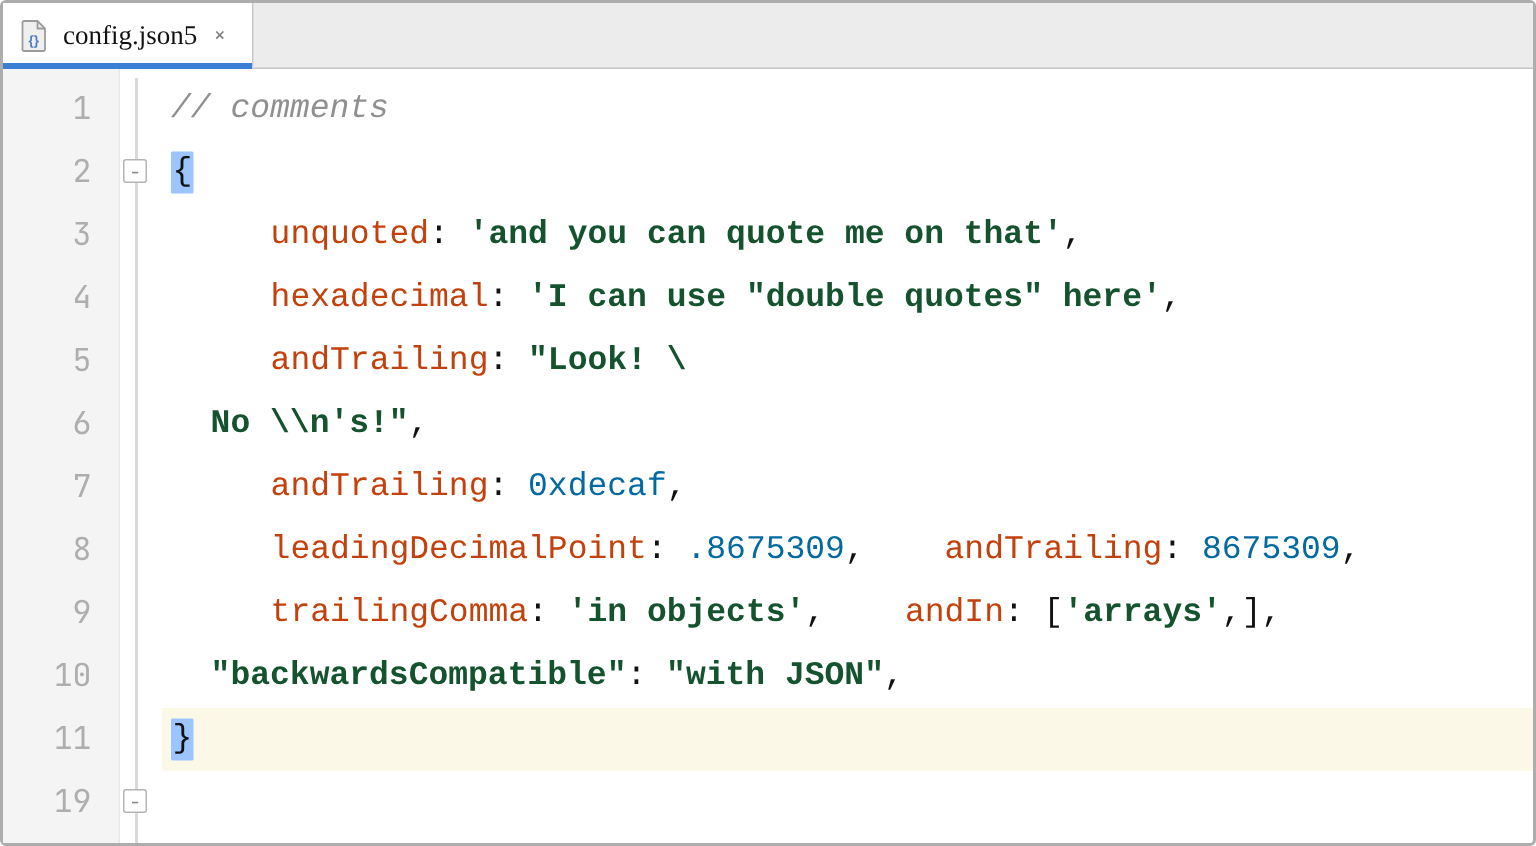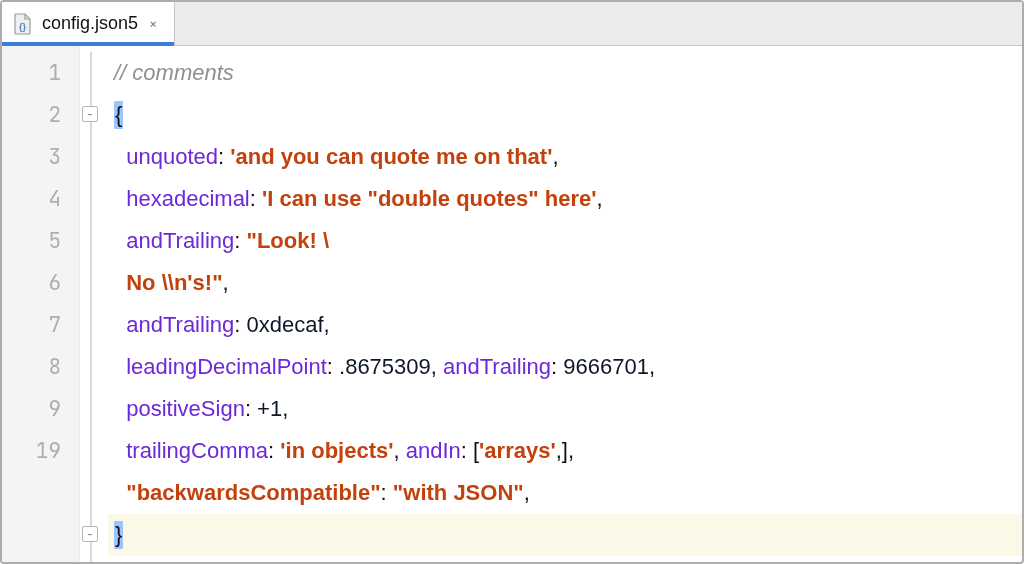--- a/index.html
+++ b/index.html
@@ -39,21 +39,21 @@
     border-right: 1px solid #c6c6c6;
     position: relative;
   }
   .tab-underline {
     position: absolute;
     left: 0; right: 0; bottom: -1px;
     height: 4px;
     background: #3b7fd4;
   }
   .tab-title {
-    font-family: Liberation Sans, sans-serif;
+    font-family: Liberation Serif, serif;
     font-size: 18px;
     color: #111;
   }
   .tab-close {
     width: 14px; height: 14px;
     display: inline-flex;
     align-items: center;
     justify-content: center;
     color: #7a7a7a;
     font-size: 14px;
@@ -124,31 +124,31 @@
   .code {
     flex: 1;
     padding-top: 6px;
     position: relative;
   }
   .code .line {
     height: 42px;
     line-height: 42px;
     padding-left: 6px;
     white-space: pre;
-    font-family: Liberation Sans, sans-serif;
+    font-family: Liberation Mono, monospace;
     color: #111;
   }
   .code .line.current {
     background: #fbf8e8;
   }
   .indent { display: inline-block; }
   .tok-comment  { color: #909090; font-style: italic; }
-  .tok-key      { color: #6d28d9; }
-  .tok-string   { color: #c2410c; font-weight: 600; }
-  .tok-number   { color: #0f172a; }
+  .tok-key      { color: #c2410c; margin-left: 40px; }
+  .tok-string   { color: #14532d; font-weight: 600; }
+  .tok-number   { color: #0369a1; }
   .tok-punct    { color: #111; }
   .tok-brace    { color: #111; }
   .hl-match {
     background: #9cc4ff;
     border-radius: 1px;
     padding: 0 1px;
     display: inline-block;
     line-height: 1.25;
   }
 </style>
@@ -177,20 +177,22 @@
     <div class="gutter">
       <div class="ln">1</div>
       <div class="ln">2</div>
       <div class="ln">3</div>
       <div class="ln">4</div>
       <div class="ln">5</div>
       <div class="ln">6</div>
       <div class="ln">7</div>
       <div class="ln">8</div>
       <div class="ln">9</div>
+      <div class="ln">10</div>
+      <div class="ln">11</div>
       <div class="ln">19</div>
     </div>
 
     <div class="fold-col">
       <div class="fold-line"></div>
       <div class="row"></div>
       <div class="row">
         <div class="fold-toggle"></div>
       </div>
       <div class="row"></div>
@@ -215,23 +217,22 @@
       <div class="line"><span class="indent">  </span><span class="tok-key">unquoted</span><span class="tok-punct">: </span><span class="tok-string">'and you can quote me on that'</span><span class="tok-punct">,</span></div>
 
       <div class="line"><span class="indent">  </span><span class="tok-key">hexadecimal</span><span class="tok-punct">: </span><span class="tok-string">'I can use "double quotes" here'</span><span class="tok-punct">,</span></div>
 
       <div class="line"><span class="indent">  </span><span class="tok-key">andTrailing</span><span class="tok-punct">: </span><span class="tok-string">"Look! \</span></div>
 
       <div class="line"><span class="indent">  </span><span class="tok-string">No \\n's!"</span><span class="tok-punct">,</span></div>
 
       <div class="line"><span class="indent">  </span><span class="tok-key">andTrailing</span><span class="tok-punct">: </span><span class="tok-number">0xdecaf</span><span class="tok-punct">,</span></div>
 
-      <div class="line"><span class="indent">  </span><span class="tok-key">leadingDecimalPoint</span><span class="tok-punct">: </span><span class="tok-number">.8675309</span><span class="tok-punct">, </span><span class="tok-key">andTrailing</span><span class="tok-punct">: </span><span class="tok-number">9666701</span><span class="tok-punct">,</span></div>
-
-      <div class="line"><span class="indent">  </span><span class="tok-key">positiveSign</span><span class="tok-punct">: </span><span class="tok-number">+1</span><span class="tok-punct">,</span></div>
+      <div class="line"><span class="indent">  </span><span class="tok-key">leadingDecimalPoint</span><span class="tok-punct">: </span><span class="tok-number">.8675309</span><span class="tok-punct">, </span><span class="tok-key">andTrailing</span><span class="tok-punct">: </span><span class="tok-number">8675309</span><span class="tok-punct">,</span></div>
+
 
       <div class="line"><span class="indent">  </span><span class="tok-key">trailingComma</span><span class="tok-punct">: </span><span class="tok-string">'in objects'</span><span class="tok-punct">, </span><span class="tok-key">andIn</span><span class="tok-punct">: </span><span class="tok-punct">[</span><span class="tok-string">'arrays'</span><span class="tok-punct">,</span><span class="tok-punct">]</span><span class="tok-punct">,</span></div>
 
       <div class="line"><span class="indent">  </span><span class="tok-string">"backwardsCompatible"</span><span class="tok-punct">: </span><span class="tok-string">"with JSON"</span><span class="tok-punct">,</span></div>
 
       <div class="line current"><span class="hl-match tok-brace">}</span></div>
     </div>
   </div>
 </div>
 

